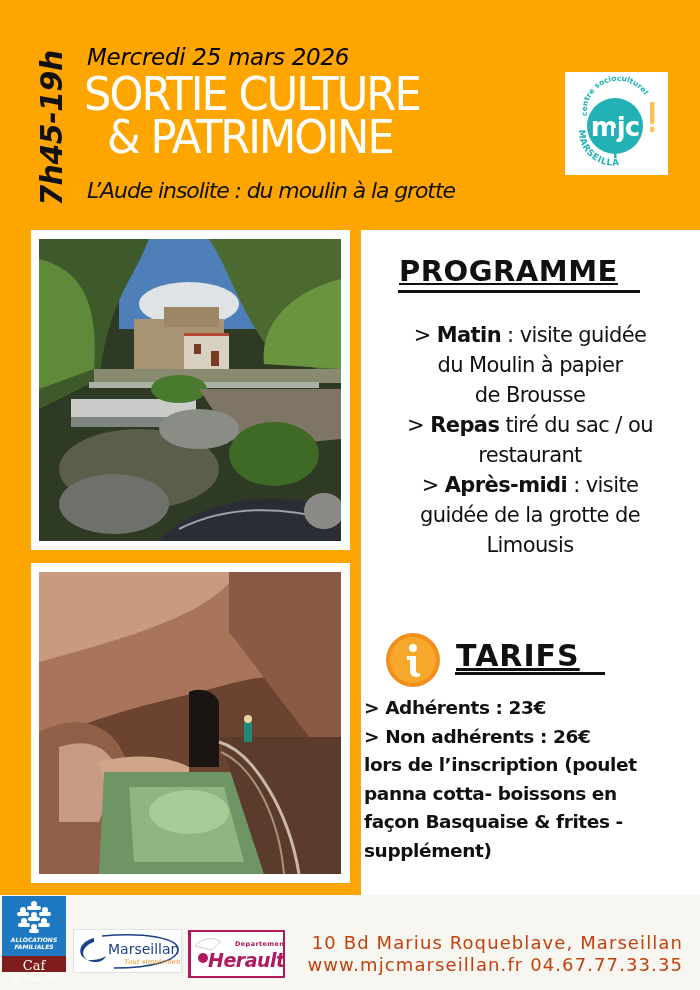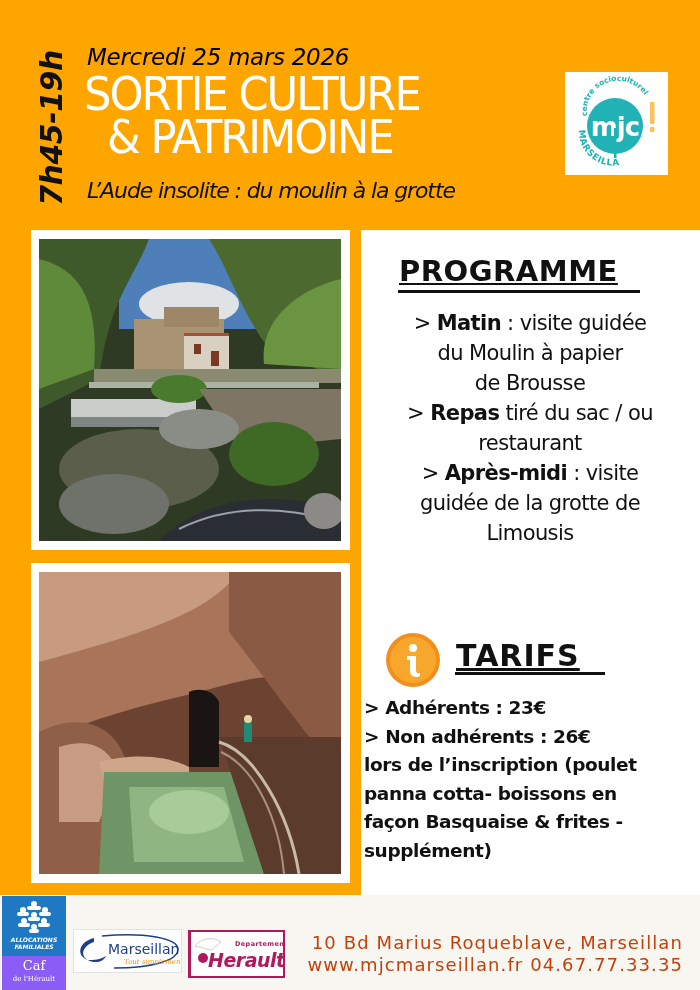--- a/index.html
+++ b/index.html
@@ -119,21 +119,21 @@
       color: #111;
       white-space: nowrap;
       text-decoration: underline;
     }
     .prog-heading { left: 399px; top: 254px; }
     .prog-underline {
       position: absolute; left: 398px; top: 290px;
       width: 242px; height: 3px; background: #111;
     }
     .prog-list {
-      position: absolute; left: 370px; top: 308px;
+      position: absolute; left: 370px; top: 320px;
       width: 320px;
       text-align: center;
       font-family: "DejaVu Sans", sans-serif;
       font-size: 21px;
       line-height: 30px;
       color: #111;
       letter-spacing: -0.6px;
     }
     .prog-item b { font-weight: bold; }
 
@@ -169,21 +169,21 @@
       background: #1e78c2; height: 60px; position: relative;
     }
     .caf-logo .caf-top svg { position: absolute; left: 12px; top: 4px; width: 40px; height: 34px; }
     .caf-logo .caf-top .caf-af {
       position: absolute; left: 0; top: 40px; width: 64px;
       text-align: center; color: #fff;
       font-family: "DejaVu Sans", sans-serif;
       font-size: 6px; font-weight: bold; font-style: italic; line-height: 7px;
     }
     .caf-logo .caf-bottom {
-      background: #8b5cf6; height: 34px;
+      background: #7f1d1d; height: 16px;
       text-align: center; color: #fff;
       font-family: "DejaVu Serif", serif;
     }
     .caf-logo .caf-bottom .caf-name { font-size: 13px; line-height: 16px; padding-top: 2px; display: block; }
     .caf-logo .caf-bottom .caf-dept { font-size: 7px; line-height: 10px; display: block; }
 
     .marseillan-logo {
       position: absolute; left: 73px; top: 929px;
       width: 109px; height: 44px;
       background: #ffffff;

